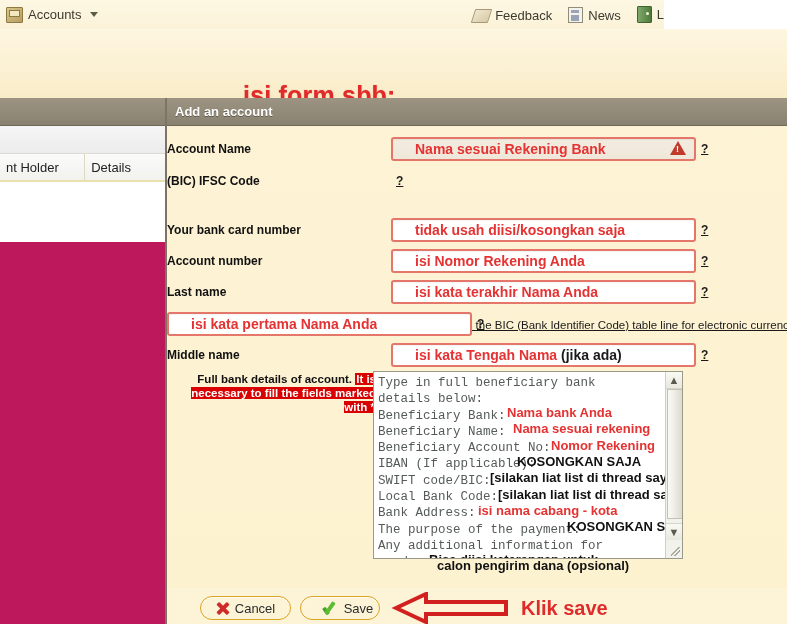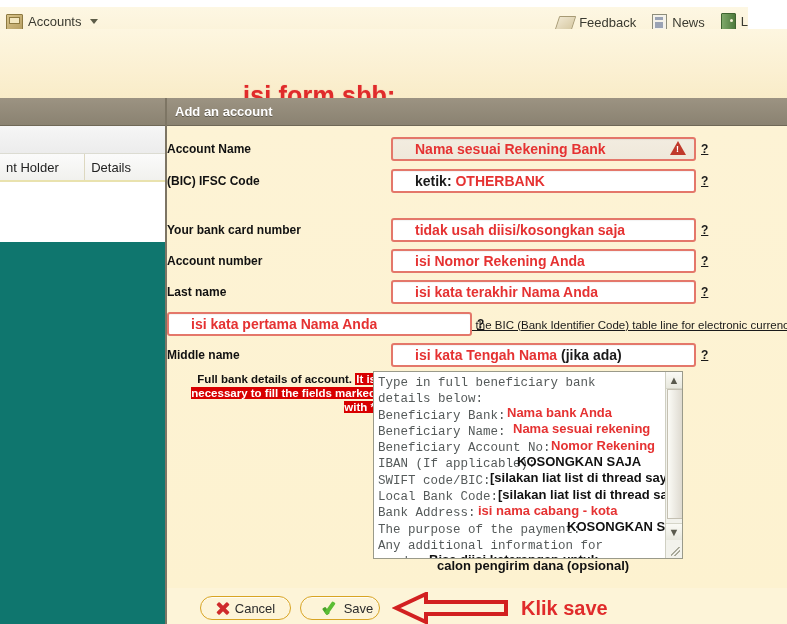--- a/index.html
+++ b/index.html
@@ -5,24 +5,24 @@
   html,body{margin:0;padding:0;}
   body{
     width:787px;height:624px;overflow:hidden;position:relative;
     background:#ffffff;
     font-family:"Liberation Sans", sans-serif;
     font-size:12px;color:#333;
   }
 
   
   #topbar{
-    position:absolute;left:0;top:0;width:748px;height:29px;
+    position:absolute;left:0;top:0;width:664px;height:29px;
     background:linear-gradient(to bottom,#fdf7e3 0%,#fbf2d8 100%);
     border-bottom:1px solid #f3e9c8;
-    display:flex;align-items:center;margin-top:7px;
+    display:flex;align-items:center;
   }
   #topbar .left{display:flex;align-items:center;padding-left:6px;}
   #topbar .right{margin-left:auto;display:flex;align-items:flex-end;padding-right:0px;}
   .tb-item{display:flex;align-items:center;gap:5px;margin-right:16px;cursor:pointer;}
   .tb-item .lbl{font-size:13px;color:#3a3a30;font-family:"Liberation Sans",sans-serif;}
   .caret{
     width:0;height:0;border-left:4px solid transparent;border-right:4px solid transparent;
     border-top:5px solid #5c5c48;margin-left:4px;
   }
 
@@ -50,21 +50,21 @@
   #banner-title{
     position:absolute;left:243px;top:52px;
     font-size:25px;font-weight:bold;color:#e02b2b;
     font-family:"Liberation Sans",sans-serif;letter-spacing:.2px;
     text-shadow:0 0 1px rgba(224,43,43,.5);
   }
 
   
   #leftpanel{
     position:absolute;left:0;top:98px;width:165px;height:526px;
-    background:#0f766e;overflow:hidden;
+    background:#be185d;overflow:hidden;
   }
   #left-headerbar{
     position:absolute;left:0;top:0;width:165px;height:27px;
     background:linear-gradient(to bottom,#9c9382 0%,#8a8271 100%);
     border-bottom:1px solid #6f6857;
   }
   #left-table{position:absolute;left:0;top:28px;width:165px;}
   #left-table .toolstrip{height:27px;background:linear-gradient(to bottom,#f6f6f6,#ececec);
     border-bottom:1px solid #dcdcd2;}
   #left-table .hdrow{
@@ -281,23 +281,20 @@
       <div class="flabel">Account Name</div>
       <div class="finput beige">
         <span class="fvalue">Nama sesuai Rekening Bank</span>
         <span class="warn-tri"></span>
       </div>
       <span class="qmark">?</span>
     </div>
 
     <div class="frow" style="top:40px">
       <div class="flabel">(BIC) IFSC Code</div>
-      <div class="finput">
-        <span class="fvalue"><span class="blk">ketik: </span><span>OTHERBANK</span></span>
-      </div>
       <span class="qmark">?</span>
     </div>
 
     <div id="bic-note">Here is the BIC (Bank Identifier Code) table line for electronic currency</div>
 
     <div class="frow" style="top:89px">
       <div class="flabel">Your bank card number</div>
       <div class="finput">
         <span class="fvalue blk">tidak usah diisi/kosongkan saja</span>
       </div>

